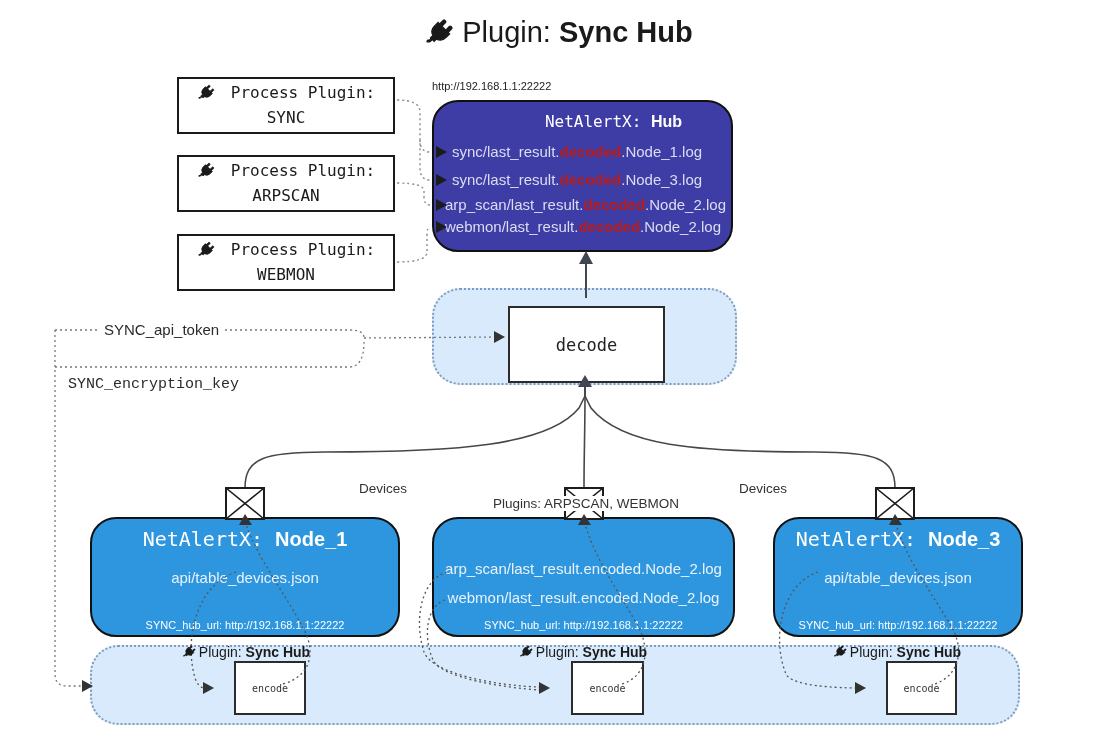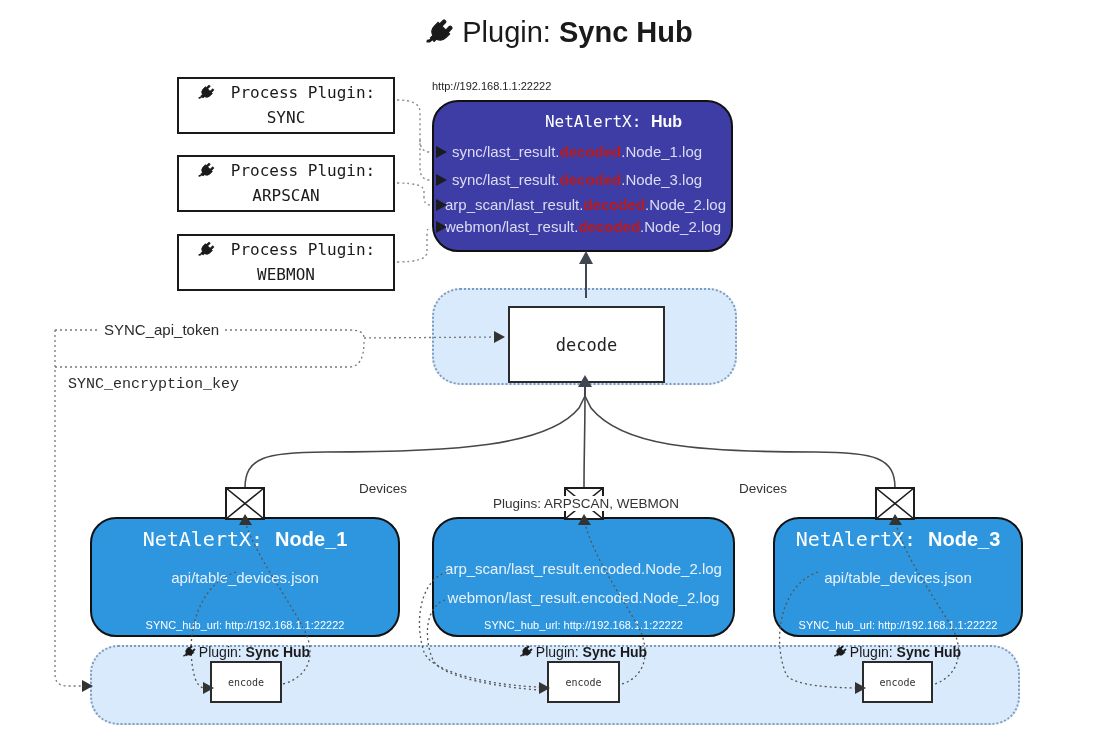--- a/index.html
+++ b/index.html
@@ -47,21 +47,21 @@
   .node-box { top:517px; height:120px; background:#2d96de; border:2px solid #111; border-radius:26px; z-index:1; }
   .node1 { left:90px; width:310px; } .node2 { left:432px; width:303px; } .node3 { left:773px; width:250px; }
   .node-title { top:527px; text-align:center; color:#fff; z-index:2; font-family:"DejaVu Sans Mono", monospace; font-size:20px; white-space:nowrap; }
   .node-file { text-align:center; color:#e9f2fc; font-size:15px; z-index:2; white-space:nowrap; }
   .node-url { top:619px; text-align:center; color:#fff; font-size:11px; z-index:2; white-space:nowrap; }
   
   .bottom-band { left:90px; top:645px; width:930px; height:80px; }
   .enc-label { top:644px; width:200px; display:flex; justify-content:center; align-items:center; gap:3px;
     font-size:14px; color:#1a1a1a; z-index:3; white-space:nowrap; }
   .enc-label b { font-weight:700; }
-  .encode-box { top:661px; height:42px; font-size:10px; color:#333; }
+  .encode-box { top:661px; height:54px; font-size:10px; color:#333;margin-left:24px; }
   .enc1 { left:210px; width:72px; } .enc2 { left:547px; width:73px; } .enc3 { left:862px; width:71px; }
   .lab1 { left:146px; } .lab2 { left:483px; } .lab3 { left:797px; }
   
   .overlay { left:0; top:0; z-index:2; pointer-events:none; }
 </style>
 </head>
 <body>
 
 <div class="canvas">
 

